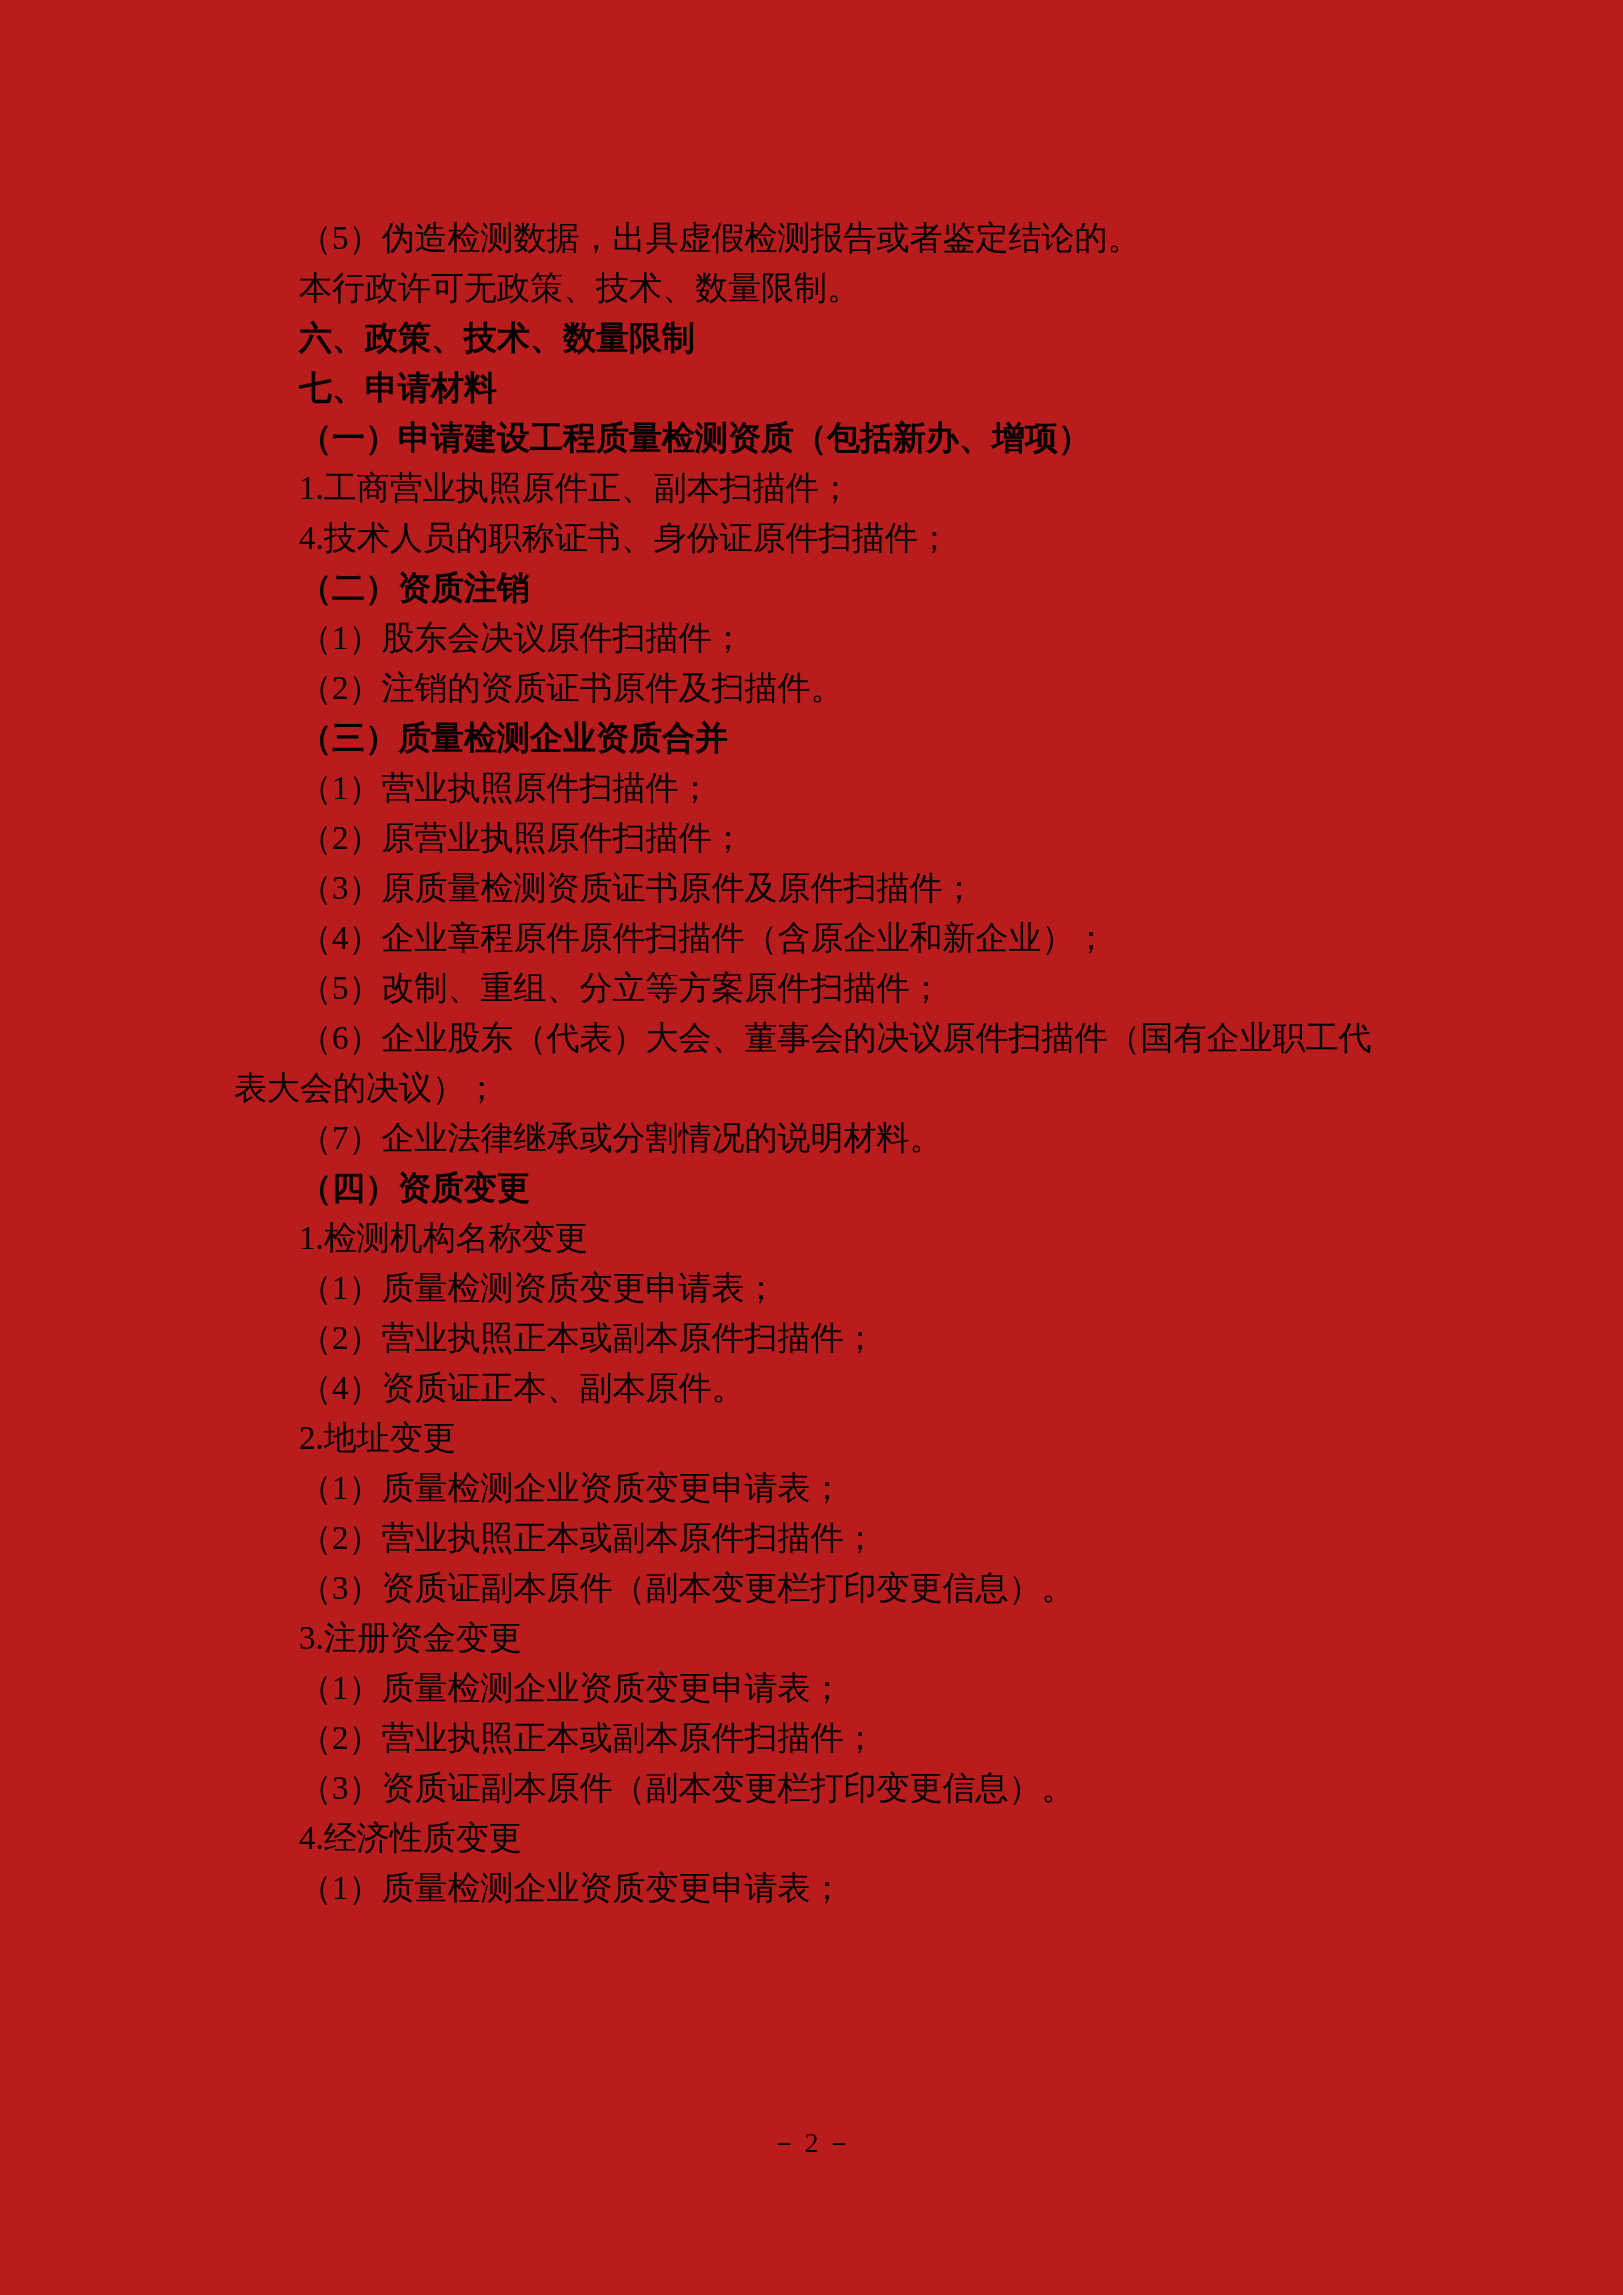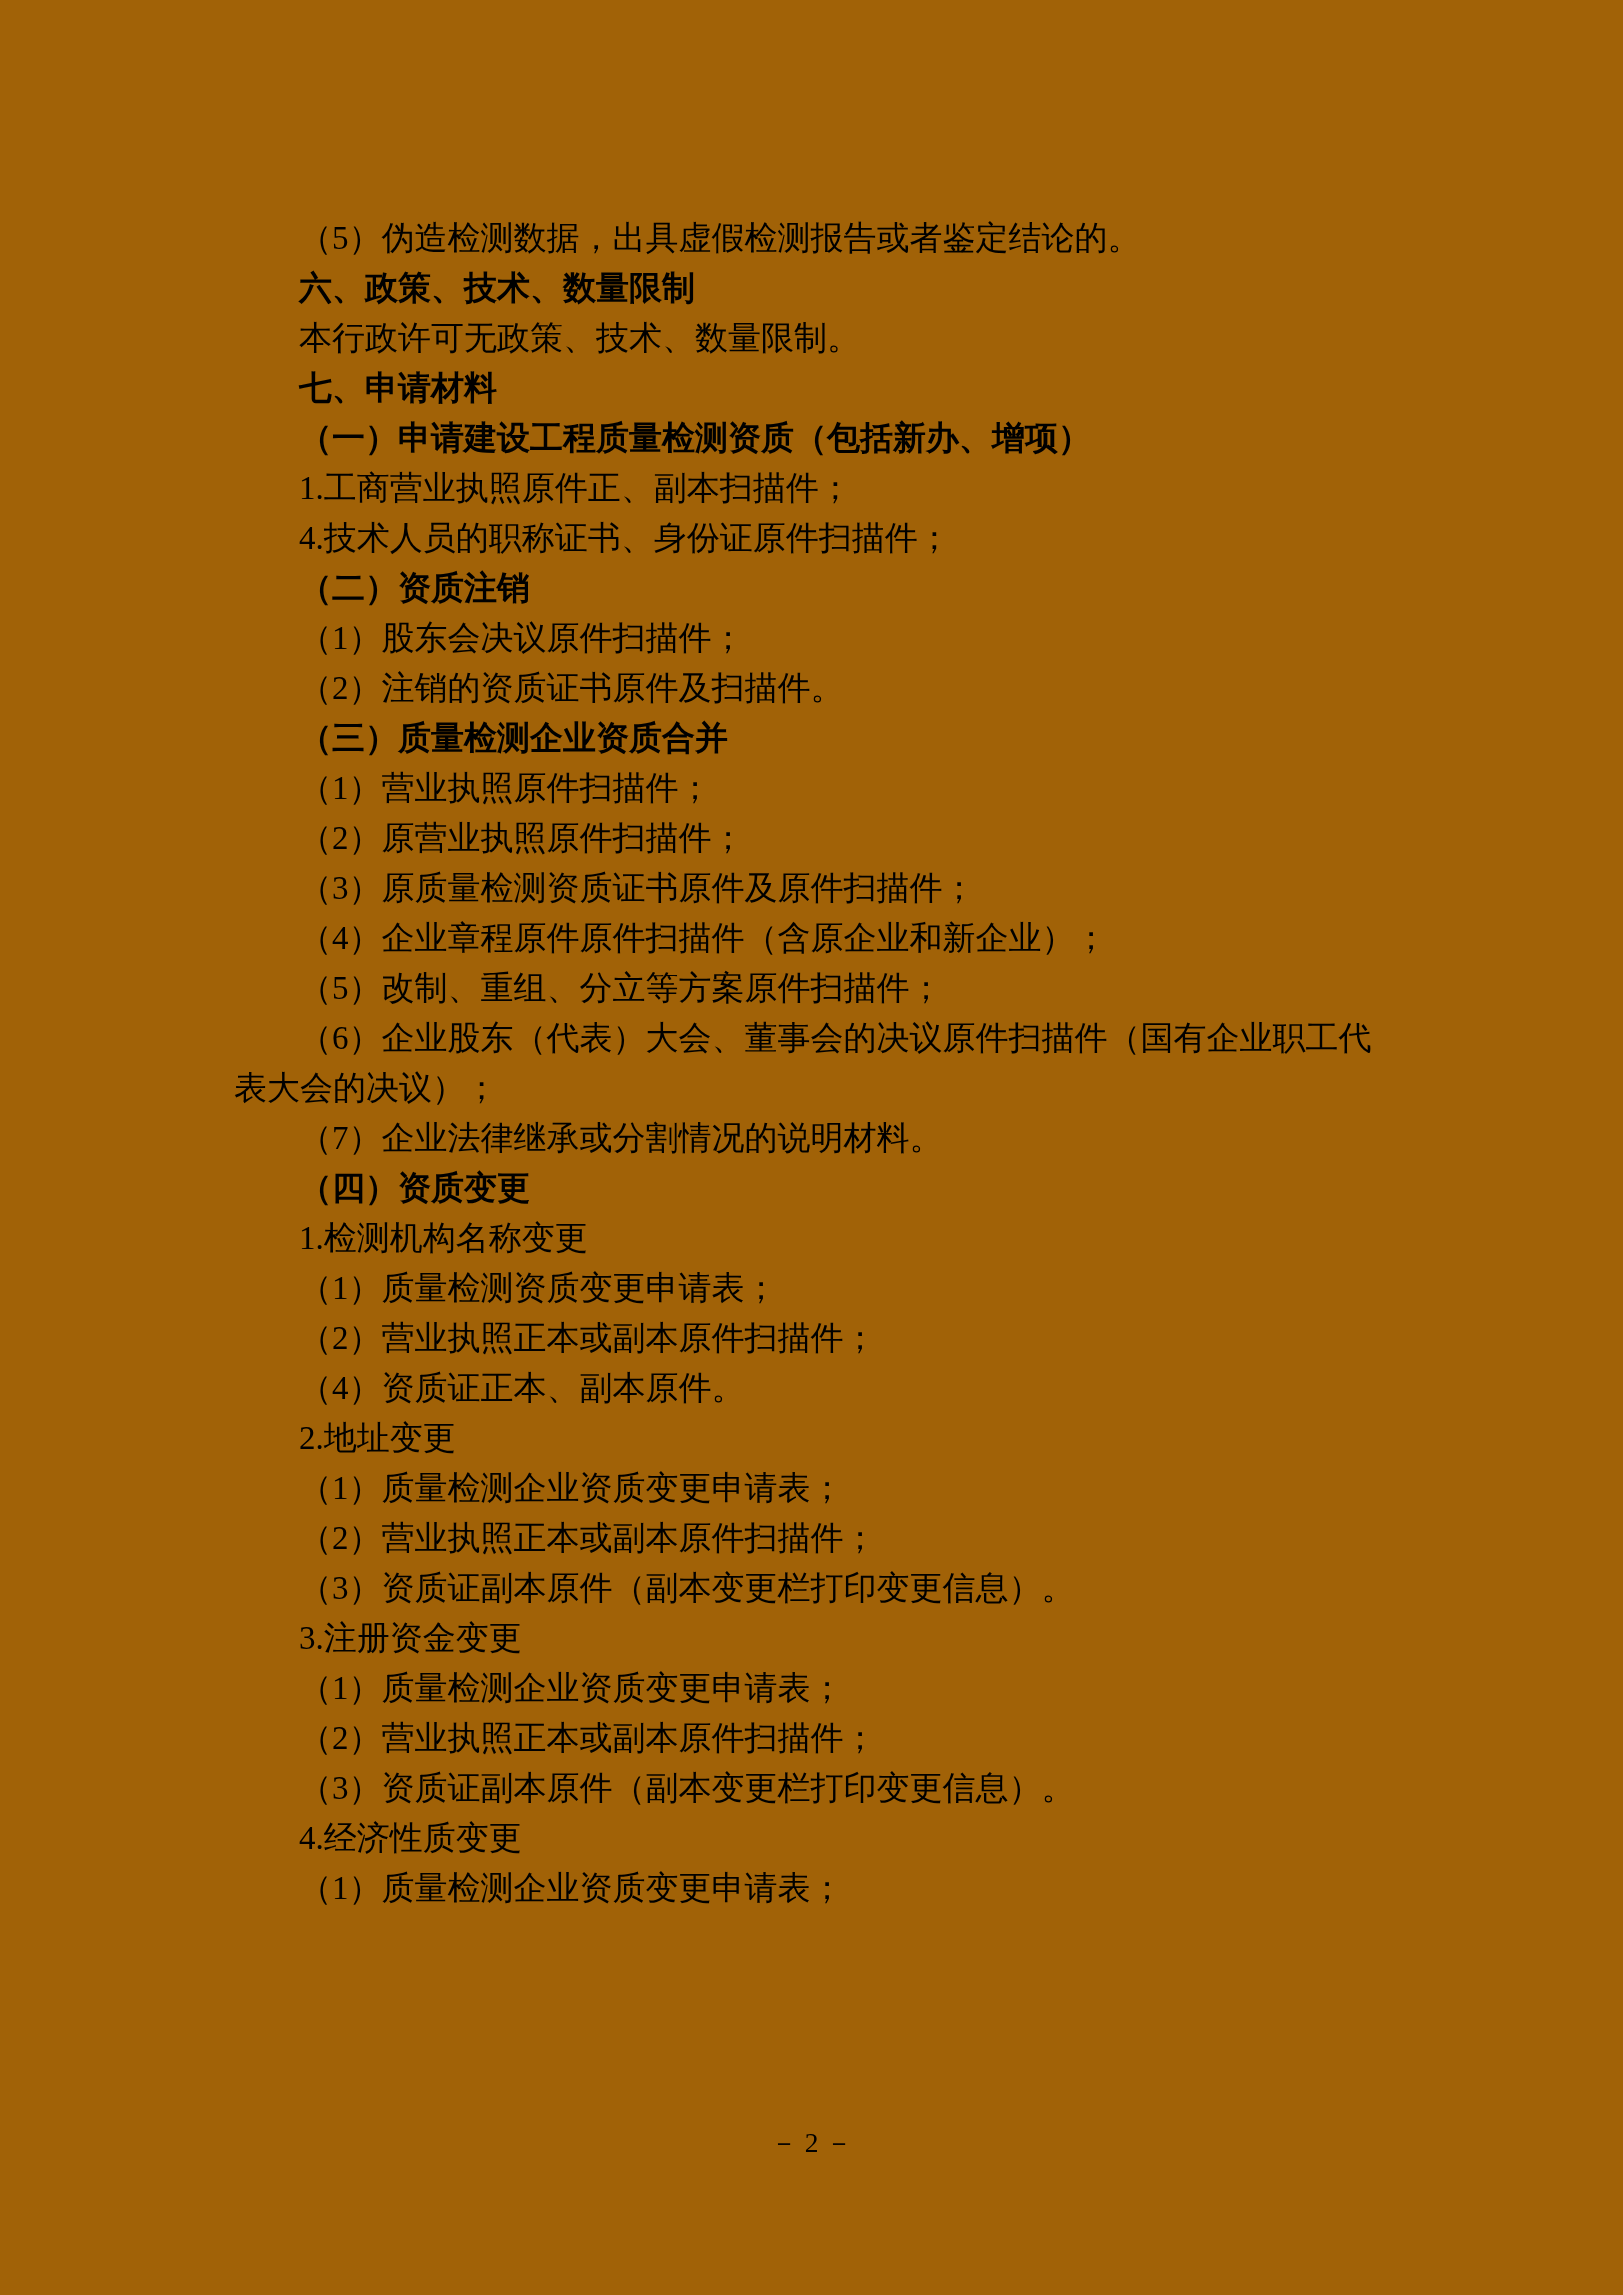--- a/index.html
+++ b/index.html
@@ -4,21 +4,21 @@
 <style>
   html, body {
     margin: 0;
     padding: 0;
     background: #ffffff;
   }
   .page {
     position: relative;
     width: 1623px;
     height: 2295px;
-    background: #a16207;
+    background: #b91c1c;
     overflow: hidden;
     font-family: "Liberation Serif", "DejaVu Serif", serif;
     color: #000000;
   }
   .doc-body {
     position: absolute;
     left: 234px;
     top: 213px;
     width: 1156px;
   }
@@ -48,22 +48,22 @@
     line-height: 35px;
     font-family: "Liberation Serif", "DejaVu Serif", serif;
   }
 </style>
 </head>
 <body>
 
 <div class="page">
   <div class="doc-body">
       <p class="line indent">（5）伪造检测数据，出具虚假检测报告或者鉴定结论的。</p>
+      <p class="line indent">本行政许可无政策、技术、数量限制。</p>
       <p class="line indent bold">六、政策、技术、数量限制</p>
-      <p class="line indent">本行政许可无政策、技术、数量限制。</p>
       <p class="line indent bold">七、申请材料</p>
       <p class="line indent bold">（一）申请建设工程质量检测资质（包括新办、增项）</p>
       <p class="line indent">1.工商营业执照原件正、副本扫描件；</p>
       <p class="line indent">4.技术人员的职称证书、身份证原件扫描件；</p>
       <p class="line indent bold">（二）资质注销</p>
       <p class="line indent">（1）股东会决议原件扫描件；</p>
       <p class="line indent">（2）注销的资质证书原件及扫描件。</p>
       <p class="line indent bold">（三）质量检测企业资质合并</p>
       <p class="line indent">（1）营业执照原件扫描件；</p>
       <p class="line indent">（2）原营业执照原件扫描件；</p>

